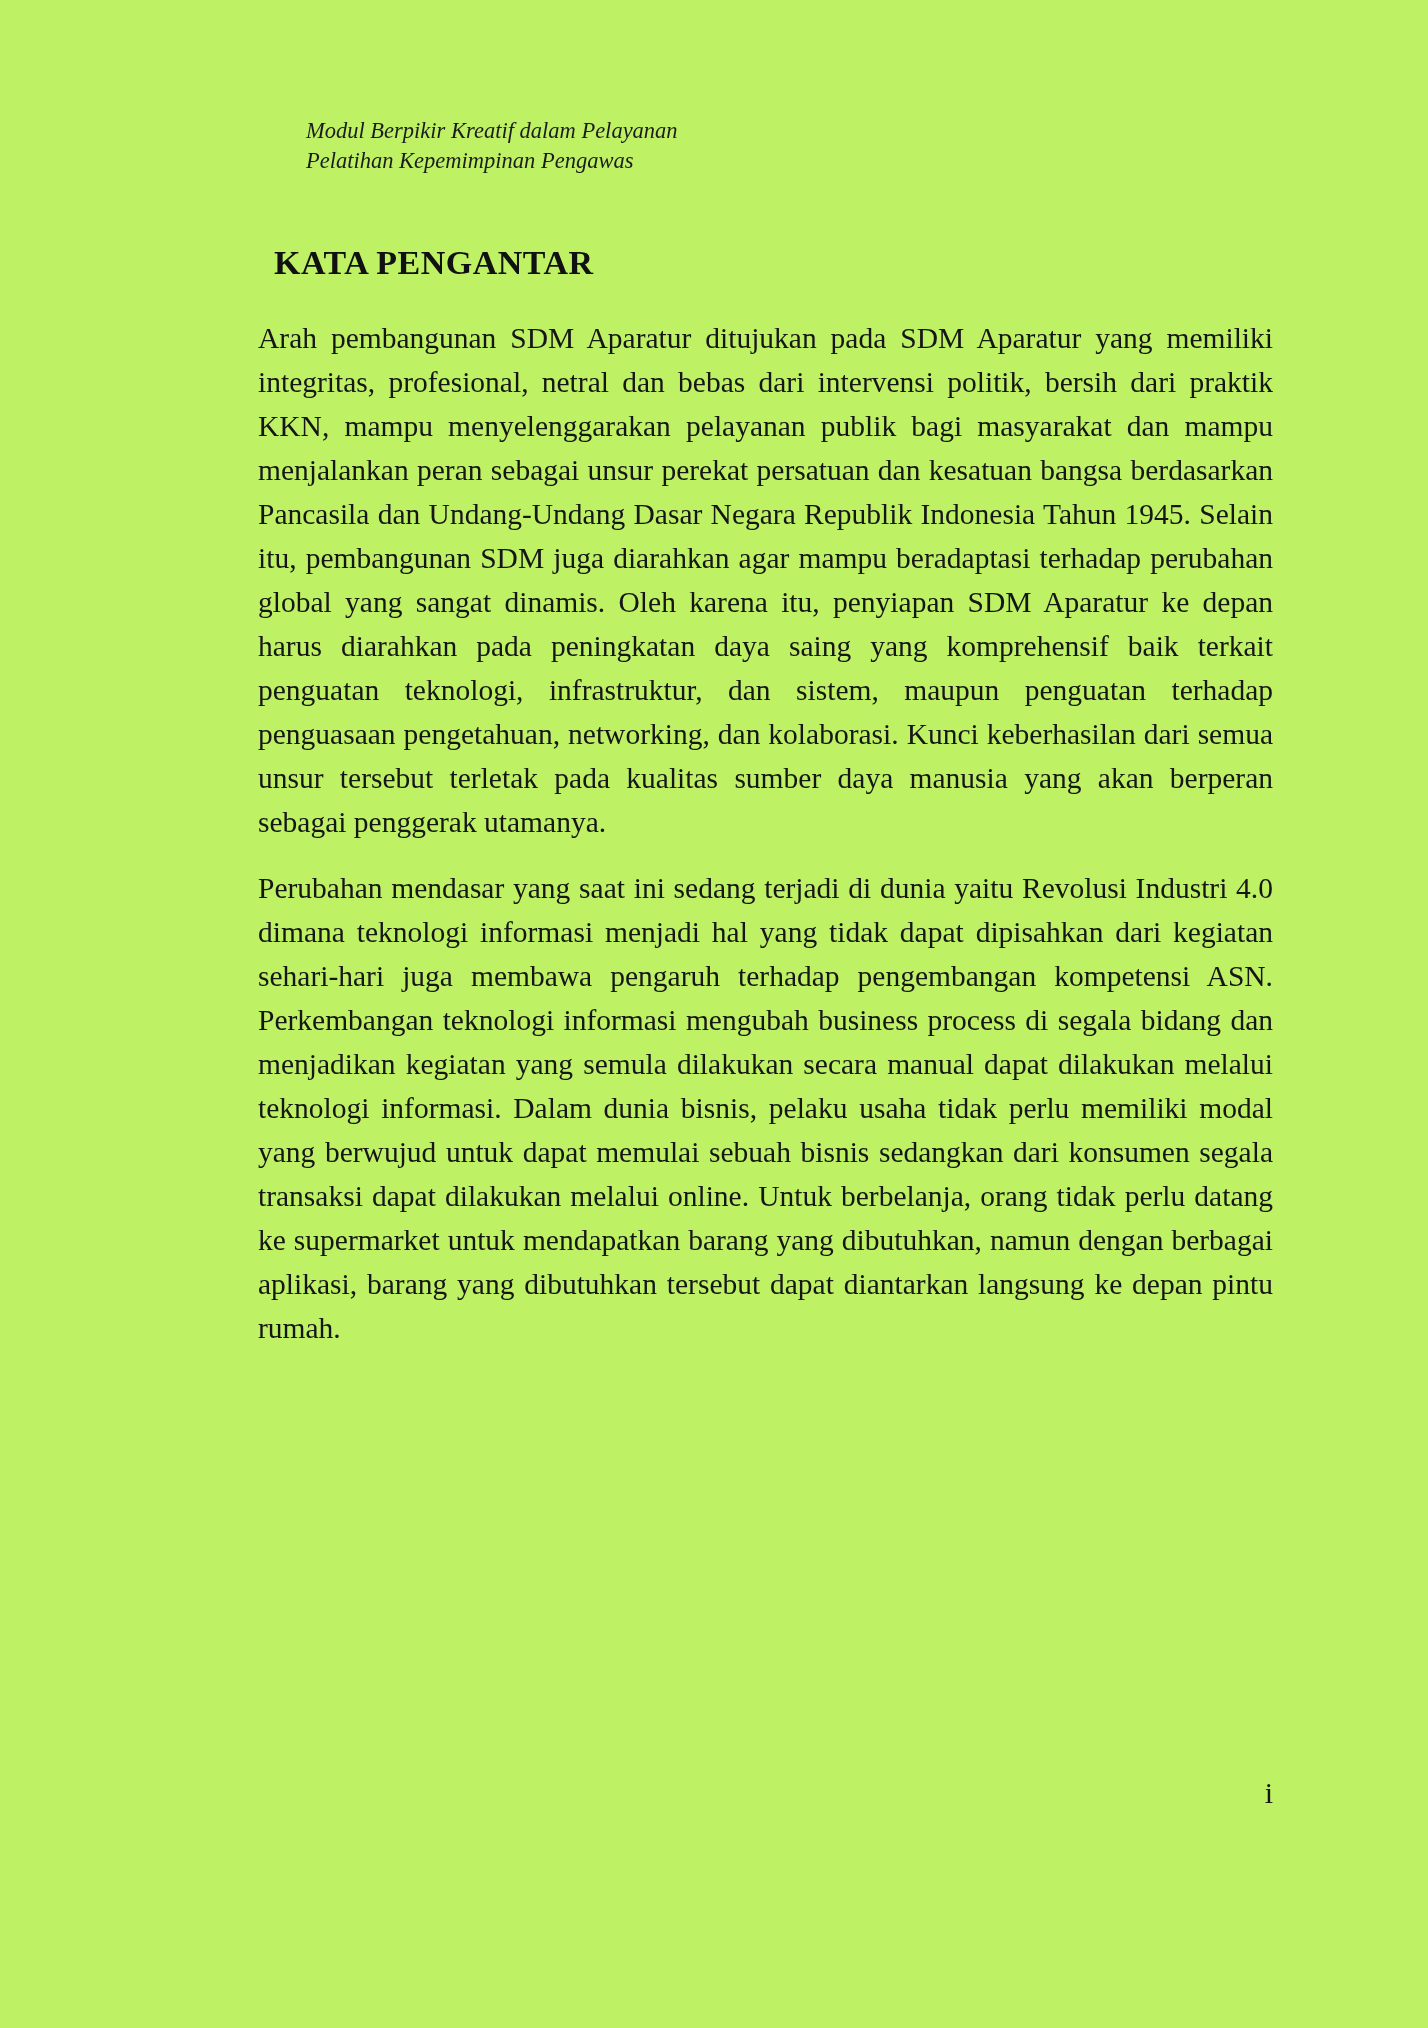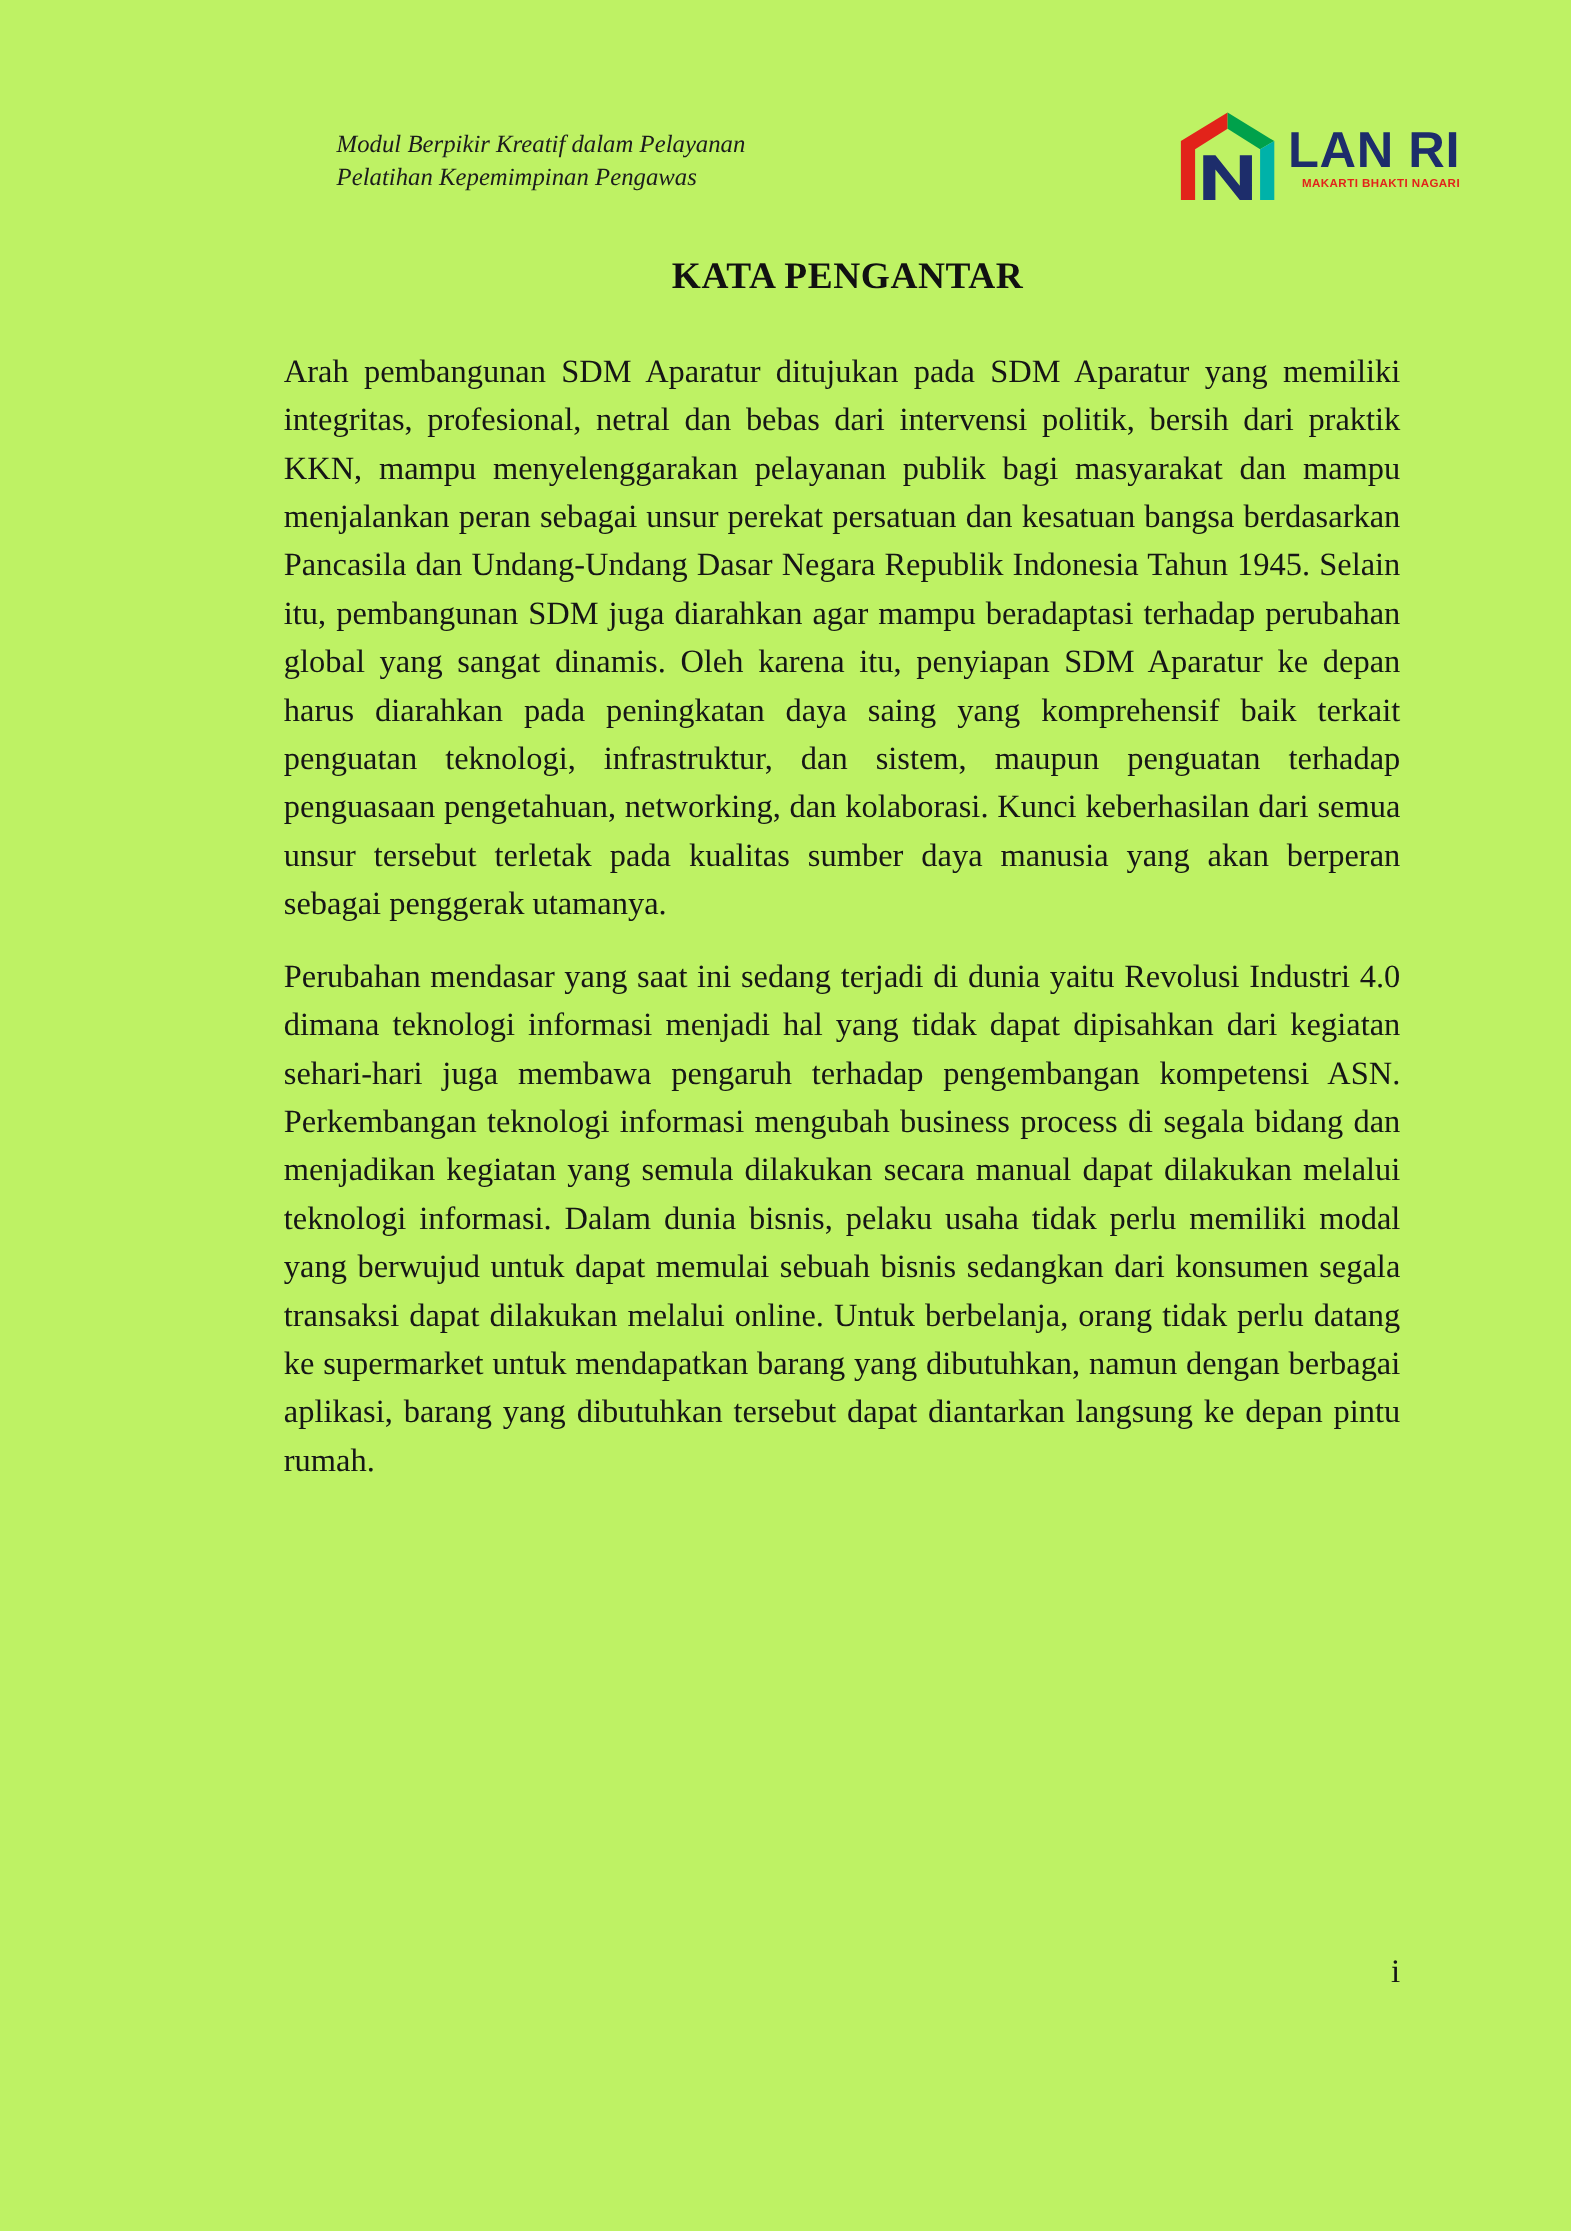--- a/index.html
+++ b/index.html
@@ -55,22 +55,21 @@
     font-weight: 700;
     letter-spacing: 0.4px;
     margin-top: 2px;
     white-space: nowrap;
   }
   .doc-title {
     position: absolute;
     left: 258px;
     top: 228px;
     width: 1015px;
-    margin: 5px;
-    text-align: center;
+    margin: 16px;
     font-size: 34px;
     font-weight: 700;
     letter-spacing: 0.5px;
     color: #111111;
   }
   .content {
     position: absolute;
     left: 258px;
     top: 316px;
     width: 1015px;
@@ -96,32 +95,20 @@
 </head>
 <body>
 
 <div class="page">
 
   <div class="running-header">
     <div>Modul Berpikir Kreatif dalam Pelayanan</div>
     <div>Pelatihan Kepemimpinan Pengawas</div>
   </div>
 
-  <div class="logo">
-    <svg class="logo-mark" viewBox="0 0 104 92" xmlns="http://www.w3.org/2000/svg">
-      <polygon points="52,2 6,30 6,88 20,88 20,38 52,18" fill="#e2231a"></polygon>
-      <polygon points="52,2 98,30 84,38 52,18" fill="#00a14b"></polygon>
-      <polygon points="84,38 98,30 98,88 84,88" fill="#00b2a9"></polygon>
-      <path d="M28,88 L28,44 L40,44 L64,74 L64,44 L76,44 L76,88 L64,88 L40,58 L40,88 Z" fill="#1d2d6b"></path>
-    </svg>
-    <div class="logo-text-block">
-      <div class="logo-name" style="color: rgb(29, 45, 107);">LAN RI</div>
-      <div class="logo-tagline" style="color: rgb(226, 35, 26);">MAKARTI BHAKTI NAGARI</div>
-    </div>
-  </div>
 
   <h1 class="doc-title">KATA PENGANTAR</h1>
 
   <div class="content">
     <p><span>Arah pembangunan SDM Aparatur ditujukan pada SDM Aparatur yang memiliki integritas, profesional, netral dan bebas dari intervensi politik, bersih dari praktik KKN, mampu menyelenggarakan pelayanan publik bagi masyarakat dan mampu menjalankan peran sebagai unsur perekat persatuan dan kesatuan bangsa berdasarkan Pancasila dan Undang-Undang Dasar Negara Republik Indonesia Tahun 1945. Selain itu, pembangunan SDM juga diarahkan agar mampu beradaptasi terhadap perubahan global yang sangat dinamis. Oleh karena itu, penyiapan SDM Aparatur ke depan harus diarahkan pada peningkatan daya saing yang komprehensif baik terkait penguatan teknologi, infrastruktur, dan sistem, maupun penguatan terhadap penguasaan pengetahuan, </span><span class="it">networking</span><span>, dan kolaborasi. Kunci keberhasilan dari semua unsur tersebut terletak pada kualitas sumber daya manusia yang akan berperan sebagai penggerak utamanya.</span></p>
     <p><span>Perubahan mendasar yang saat ini sedang terjadi di dunia yaitu Revolusi Industri 4.0 dimana teknologi informasi menjadi hal yang tidak dapat dipisahkan dari kegiatan sehari-hari juga membawa pengaruh terhadap pengembangan kompetensi ASN. Perkembangan teknologi informasi mengubah </span><span class="it">business process</span><span> di segala bidang dan menjadikan kegiatan yang semula dilakukan secara manual dapat dilakukan melalui teknologi informasi. Dalam dunia bisnis, pelaku usaha tidak perlu memiliki modal yang berwujud untuk dapat memulai sebuah bisnis sedangkan dari konsumen segala transaksi dapat dilakukan melalui online. Untuk berbelanja, orang tidak perlu datang ke supermarket untuk mendapatkan barang yang dibutuhkan, namun dengan berbagai aplikasi, barang yang dibutuhkan tersebut dapat diantarkan langsung ke depan pintu rumah.</span></p>
   </div>
 
   <div class="page-number">i</div>
 

